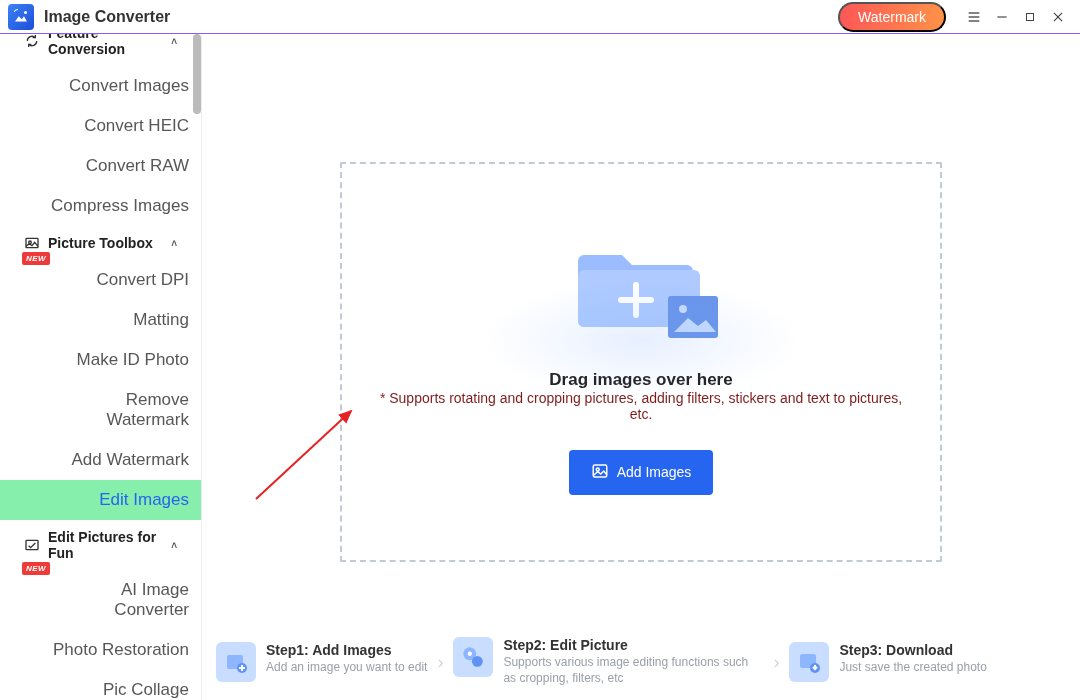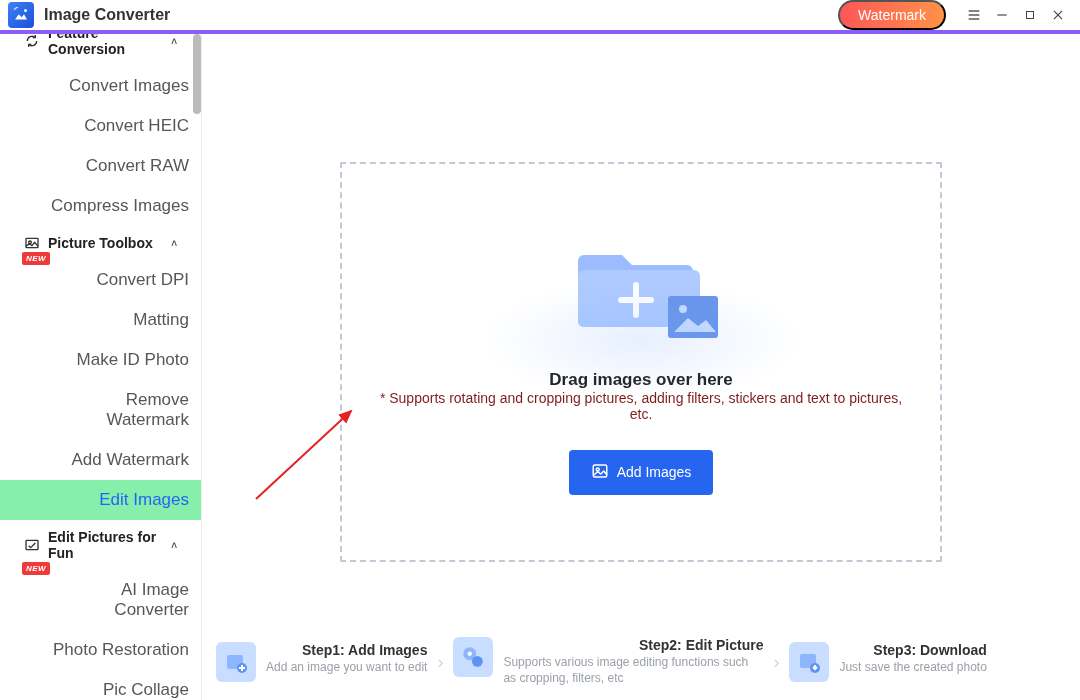--- a/index.html
+++ b/index.html
@@ -1,17 +1,17 @@
 <!DOCTYPE html>
 <html><head>
 <meta charset="utf-8">
 <style>
   * { box-sizing: border-box; margin: 0; padding: 0; }
   body { font-family: -apple-system, BlinkMacSystemFont, "Segoe UI", Arial, sans-serif; width: 1080px; height: 700px; overflow: hidden; background: #fff; color: #333; }
-  .titlebar { height: 34px; display: flex; align-items: center; padding: 0 8px; border-bottom: 4px solid #8b5cf6; }
+  .titlebar { height: 34px; display: flex; align-items: center; padding: 0 8px; border-bottom: 1px solid #8b5cf6; }
   .logo { width: 26px; height: 26px; border-radius: 4px; background: linear-gradient(135deg,#3b82f6,#1d4ed8); display:flex; align-items:center; justify-content:center; margin-right:10px;}
   .app-title { font-weight: 600; font-size: 16px; color:#333; flex: 0 0 auto; }
   .titlebar-spacer { flex: 1; }
   .activated { padding: 5px 18px; border-radius: 16px; font-size:14px; color:#fff; background: linear-gradient(90deg,#fd5757,#ff9248); margin-right: 14px; cursor:pointer;}
   .win-icon { width: 28px; height:28px; display:flex; align-items:center; justify-content:center; cursor:pointer; color:#444; font-size:15px;}
   .layout { display:flex; height: calc(700px - 34px); }
   .sidebar { width: 202px; border-right:1px solid #eee; position:relative; overflow:hidden;}
   .sidebar-scrollbar { position:absolute; right:0; top:0; width:8px; height:80px; background:#bbb; border-radius:4px; }
   .sidebar-inner { padding-top:0; }
   .section-head { display:flex; align-items:center; gap:8px; padding: 9px 24px; font-weight:600; font-size:14px; cursor:pointer; color:#222;}
@@ -25,21 +25,21 @@
   .main { flex:1; display:flex; flex-direction:column; position:relative; }
   .dropzone { margin: 128px 138px 0 138px; height:400px; border:2px dashed #c2c9d6; border-radius:2px; display:flex; flex-direction:column; align-items:center; justify-content:center; position:relative; }
   .glow { position:absolute; bottom:160px; width:320px; height:120px; background: radial-gradient(ellipse at center, rgba(106,158,255,.16), rgba(255,255,255,0) 70%); }
   .drop-title { font-size:17px; font-weight:600; color:#222; margin-top:20px;}
   .drop-sub { font-size:14px; color:#7f1d1d; text-align:center; padding:0 30px;}
   .add-btn { margin-top:28px; background:#2665ef; color:#fff; border:none; border-radius:4px; padding:12px 22px; font-size:14px; display:flex; align-items:center; gap:8px; cursor:pointer;}
   .steps { position:absolute; bottom:0; left:0; right:0; height:76px; display:flex; align-items:center; padding:0 18px 0 14px; gap:6px; border-top: 0px solid #eee;}
   .step { display:flex; align-items:flex-start; gap:10px; }
   .step-icon { width:40px; height:40px; border-radius:6px; background:#c8ddff; display:flex; align-items:center; justify-content:center; flex-shrink:0;}
   .step-text { max-width: 260px;}
-  .step-title { font-size:14px; font-weight:600; color:#333;text-align:right;}
+  .step-title { font-size:14px; font-weight:600; color:#333;}
   .step-desc { font-size:12px; color:#9aa0a9; margin-top:2px; line-height:1.3;}
   .step-arrow { color:#cfd4dd; font-size:18px; align-self:center; padding:0 4px;}
   .annot-arrow { position:absolute; pointer-events:none; }
 </style>
 </head>
 <body>
 
 <div class="titlebar">
   <div class="logo">
     <svg width="18" height="18" viewBox="0 0 24 24" fill="none">

